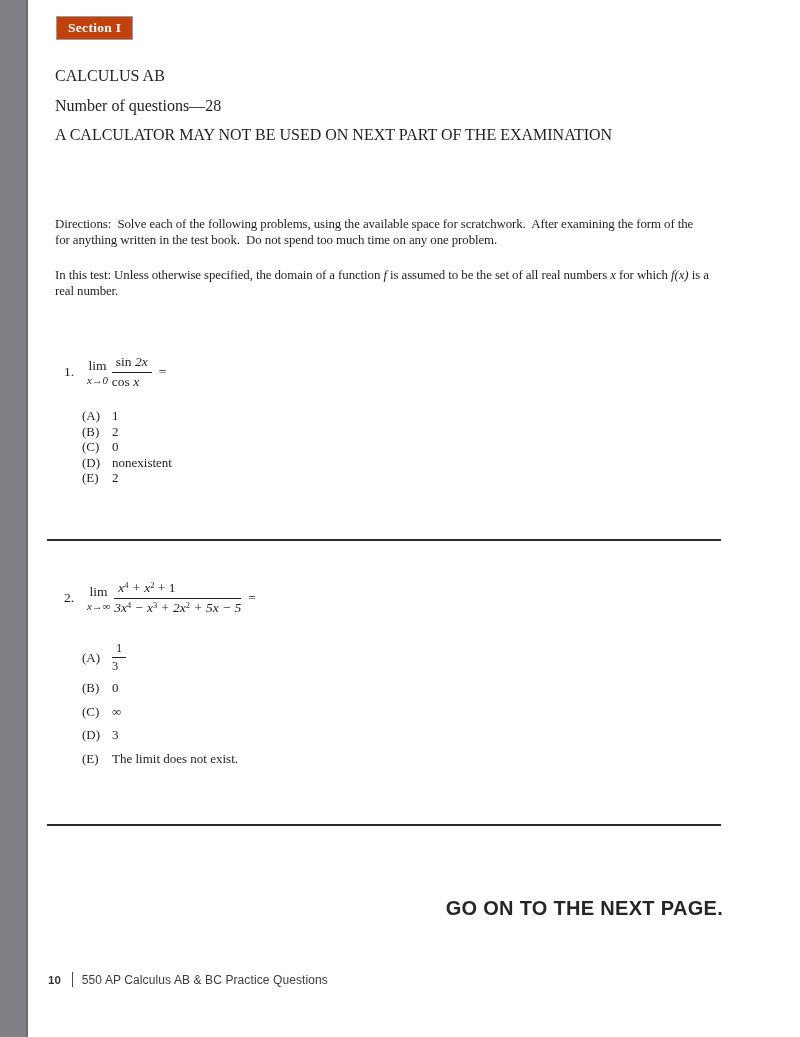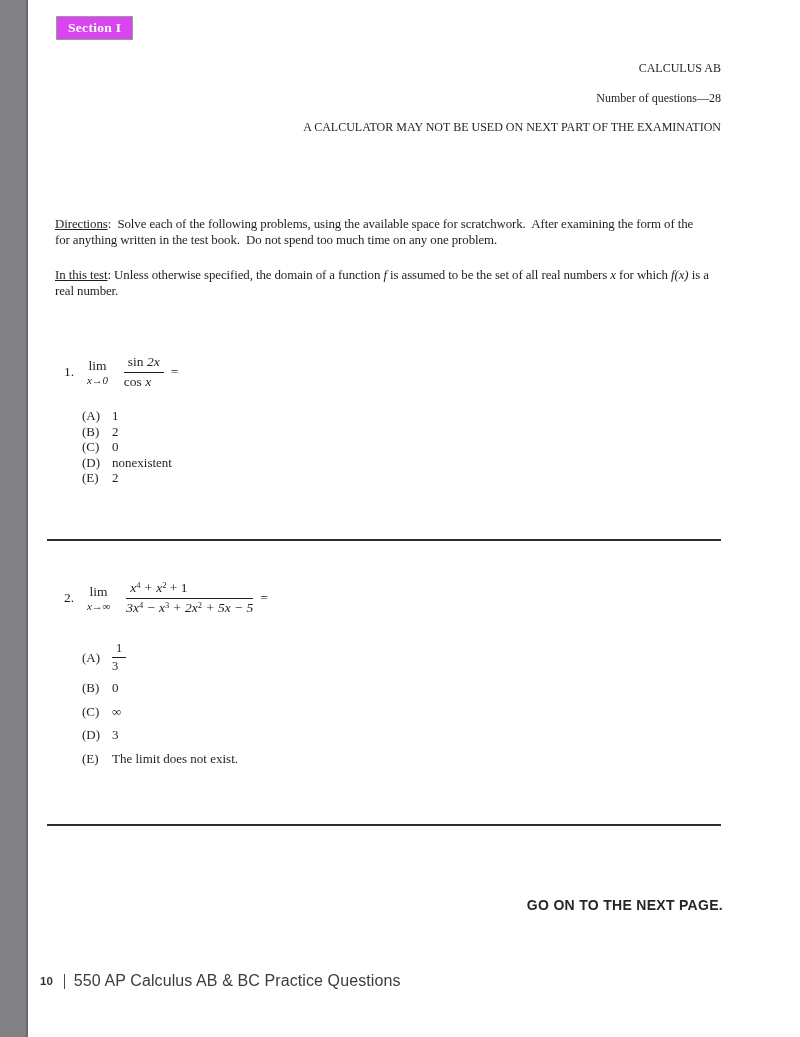--- a/index.html
+++ b/index.html
@@ -6,39 +6,39 @@
   html,body { background:#ffffff; }
   .page {
     position:relative; width:800px; height:1037px; background:#ffffff;
     font-family:"Liberation Serif", "DejaVu Serif", serif; color:#1f1f1f; overflow:hidden;
   }
   .margin-band {
     position:absolute; left:0; top:0; width:28px; height:100%;
     background:#818185; border-right:2px solid #6a6a6e;
   }
   .section-tab {
-    position:absolute; left:57px; top:17px; background:#d946ef; color:#ffffff;
+    position:absolute; left:57px; top:17px; background:#c2410c; color:#ffffff;
     font-weight:bold; font-size:13.5px; line-height:15px; padding:3px 11px 4px;
     letter-spacing:0.3px; box-shadow:0 0 0 1px #9a9a9a;
   }
-  .exam-header { position:absolute; left:55px; top:60px; width:666px; text-align:right; font-size:12px; }
+  .exam-header { position:absolute; left:55px; top:68px; width:666px; text-align:left; font-size:16px; }
   .exam-header .hline { line-height:16px; margin-bottom:13.5px; }
   .para { position:absolute; left:55px; font-size:12.9px; line-height:15.5px; letter-spacing:-0.1px; }
   .directions { top:217px; }
   .in-this-test { top:268px; }
   .para .line { white-space:pre; }
-  .u { text-decoration:underline; }
+  .u { }
   .mi { font-style:italic; }
   sup { font-size:8.5px; font-style:normal; line-height:0; vertical-align:4px; }
 
   .math-row { position:absolute; display:flex; align-items:center; font-size:13.5px; }
   .q1-row { left:64px; top:354px; }
   .q2-row { left:64px; top:580px; }
   .qnum { width:23px; flex:none; }
-  .lim-stack { display:inline-flex; flex-direction:column; align-items:center; line-height:1; margin-right:16px; }
+  .lim-stack { display:inline-flex; flex-direction:column; align-items:center; line-height:1; margin-right:4px; }
   .lim-sub { font-size:11px; font-style:italic; margin-top:2px; letter-spacing:-0.2px; }
   .frac { display:inline-block; text-align:left; line-height:1.25; }
   .frac .fnum { display:block; border-bottom:1px solid #1f1f1f; padding:0 4px 1px; }
   .frac .fden { display:block; padding-top:1px; }
   .eq { margin-left:7px; }
 
   .choices { position:absolute; font-size:13px; }
   .q1-choices { left:82px; top:408px; }
   .q2-choices { left:82px; top:641px; }
   .choice { display:flex; align-items:baseline; line-height:15.5px; }
@@ -47,29 +47,29 @@
   .choice .letter { width:30px; flex:none; }
   .small-frac { font-size:12.5px; line-height:1.2; }
 
   .rule { position:absolute; left:47px; width:674px; height:2px; background:#2d2d2d; }
   .rule-1 { top:539px; }
   .rule-2 { top:824px; }
 
   .go-on {
     position:absolute; left:0; top:897px; width:723px; text-align:right;
     font-family:"Liberation Sans", "DejaVu Sans", sans-serif; font-weight:bold;
-    font-size:14px; color:#262626; letter-spacing:0.3px;
+    font-size:20px; color:#262626; letter-spacing:0.3px;
   }
   .footer {
-    position:absolute; left:40px; top:972px; display:flex; align-items:center;
+    position:absolute; left:48px; top:972px; display:flex; align-items:center;
     font-family:"Liberation Sans", "DejaVu Sans", sans-serif; color:#333333;
   }
   .footer .pnum { font-weight:bold; font-size:11.5px; }
   .footer .divider { width:1px; height:15px; background:#4a4a4a; margin:0 9px 0 11px; }
-  .footer .title { font-size:16px; color:#3c3c3c; letter-spacing:0.1px; }
+  .footer .title { font-size:12px; color:#3c3c3c; letter-spacing:0.1px; }
 </style>
 </head>
 <body>
 
 <div class="page">
 
   <div class="margin-band"></div>
 
   <div class="section-tab">Section I</div>
 

